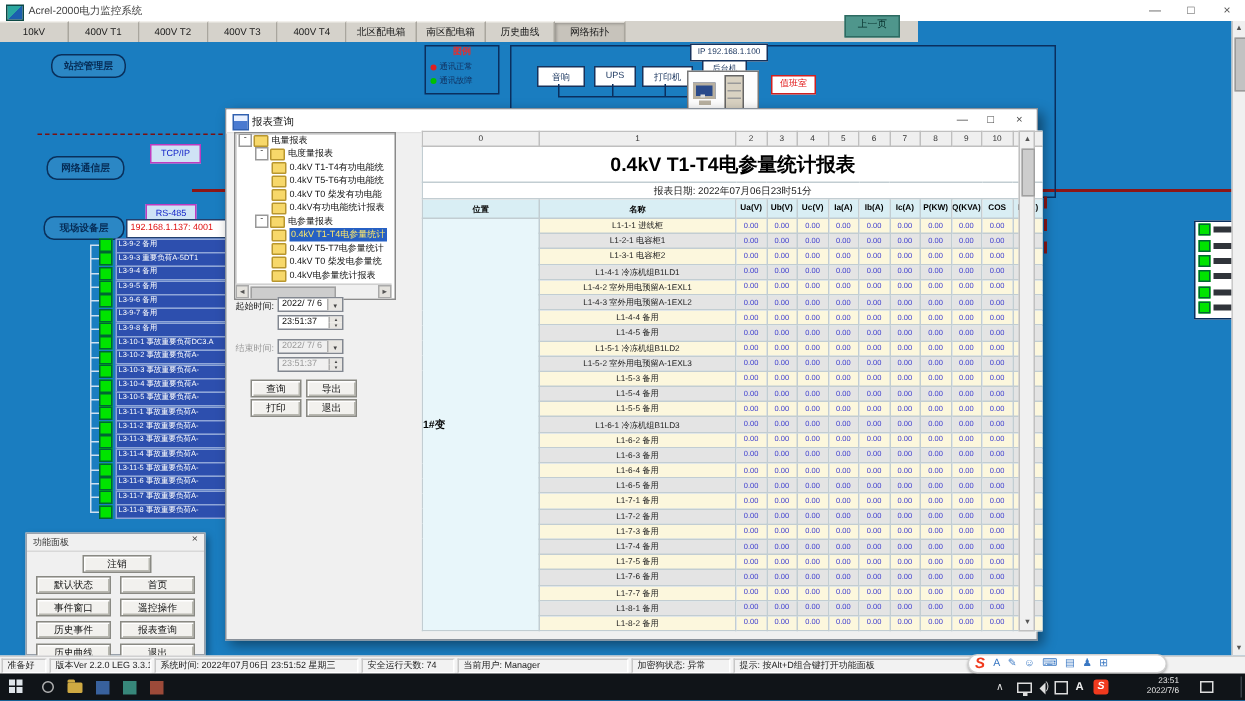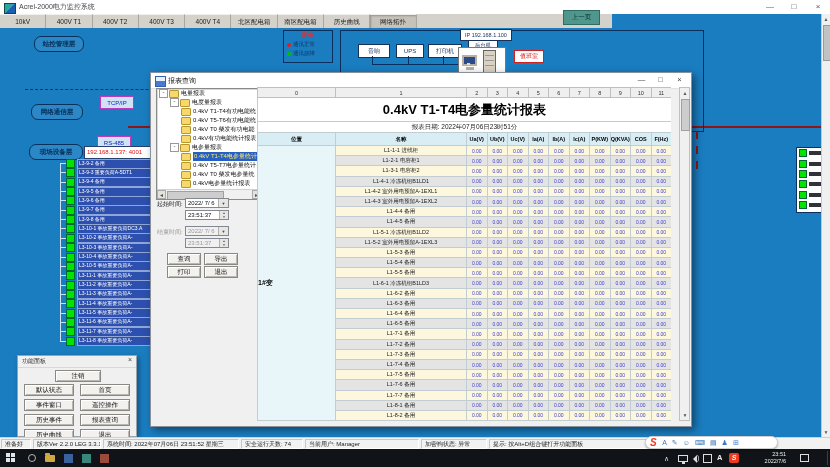--- a/index.html
+++ b/index.html
@@ -99,21 +99,21 @@
   .field .spin{margin-left:auto;width:9px;align-self:stretch;display:flex;flex-direction:column}
   .field .spin i{flex:1;background:#e8e6e2;border-left:1px solid #b0b0b0;font-style:normal;
                  font-size:3px;line-height:4px;text-align:center;color:#444}
   .field .spin i.u::after{content:"▲"}.field .spin i.d::after{content:"▼"}
   .field.dis{background:#f0f0f0;color:#9a9a9a}
   .btn95{background:#f2f1ee;border:1px solid #898983;box-shadow:inset 1px 1px 0 #fff,inset -1px -1px 0 #b8b8b0;
          font-size:6.5px;color:#111;display:flex;align-items:center;justify-content:center;white-space:nowrap}
   .dbtn{position:absolute;width:32px;height:10px}
 
   
-  .tablewrap{position:absolute;left:106px;top:14px;width:414px;height:334px;background:#fff;overflow:hidden}
+  .tablewrap{position:absolute;left:130px;top:14px;width:414px;height:334px;background:#fff;overflow:hidden}
   table.rpt{border-collapse:collapse;table-layout:fixed;width:414px}
   table.rpt td{border:1px solid #c2cdd2;overflow:hidden;white-space:nowrap;padding:0}
   tr.numrow{height:10px}
   tr.numrow td{background:#efefef;font-size:5.5px;text-align:center;color:#333;border-color:#bfbfbf}
   tr.titlerow{height:24px}
   tr.titlerow td{font-size:13px;font-weight:bold;text-align:center;background:#fff;color:#000}
   tr.daterow{height:11px}
   tr.daterow td{font-size:6.5px;text-align:center;background:#fff;color:#222}
   tr.headrow{height:13px}
   tr.headrow td{background:#d9eef4;font-weight:bold;font-size:5.5px;text-align:center;color:#000}

